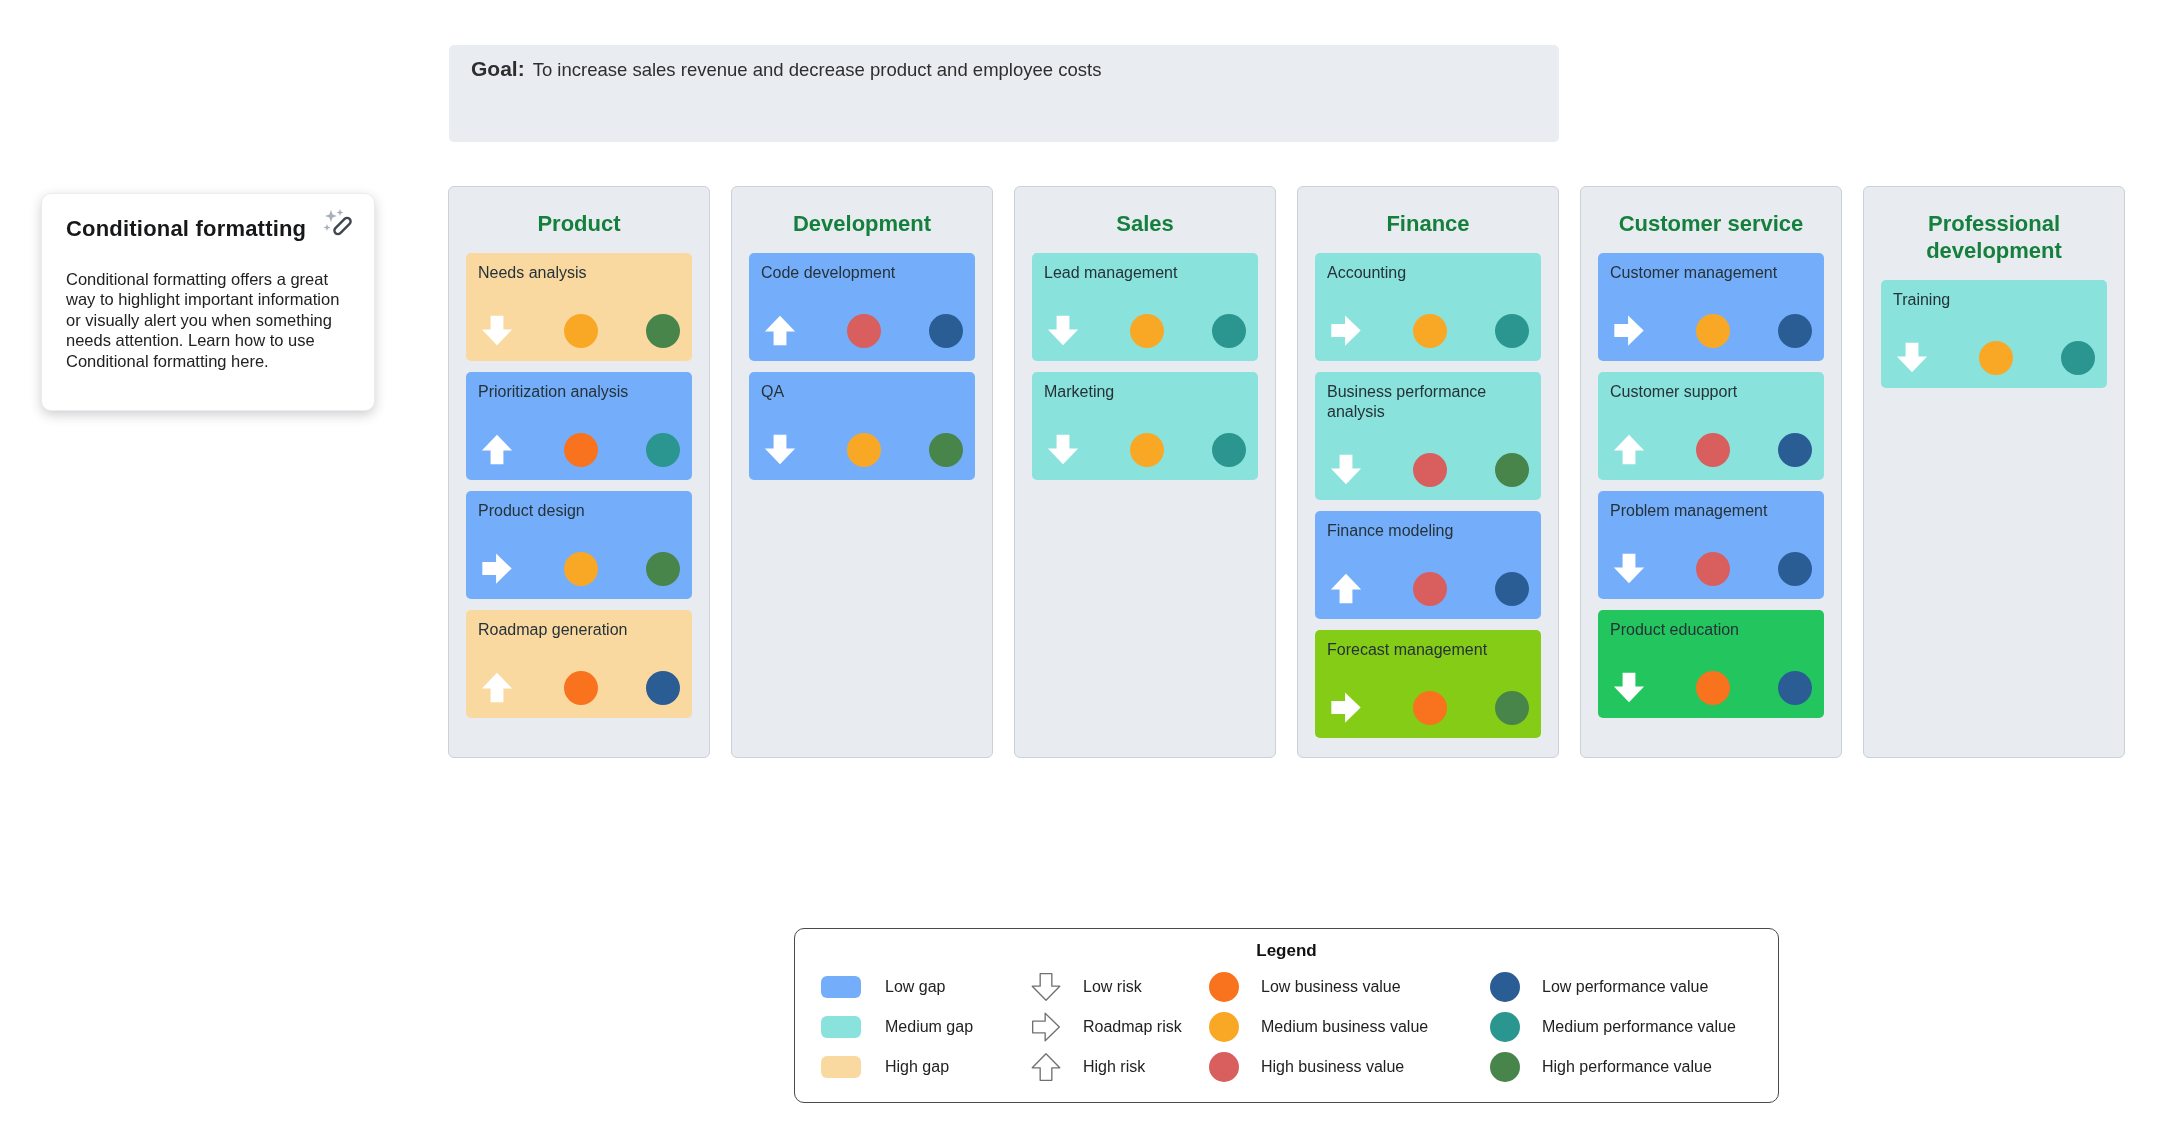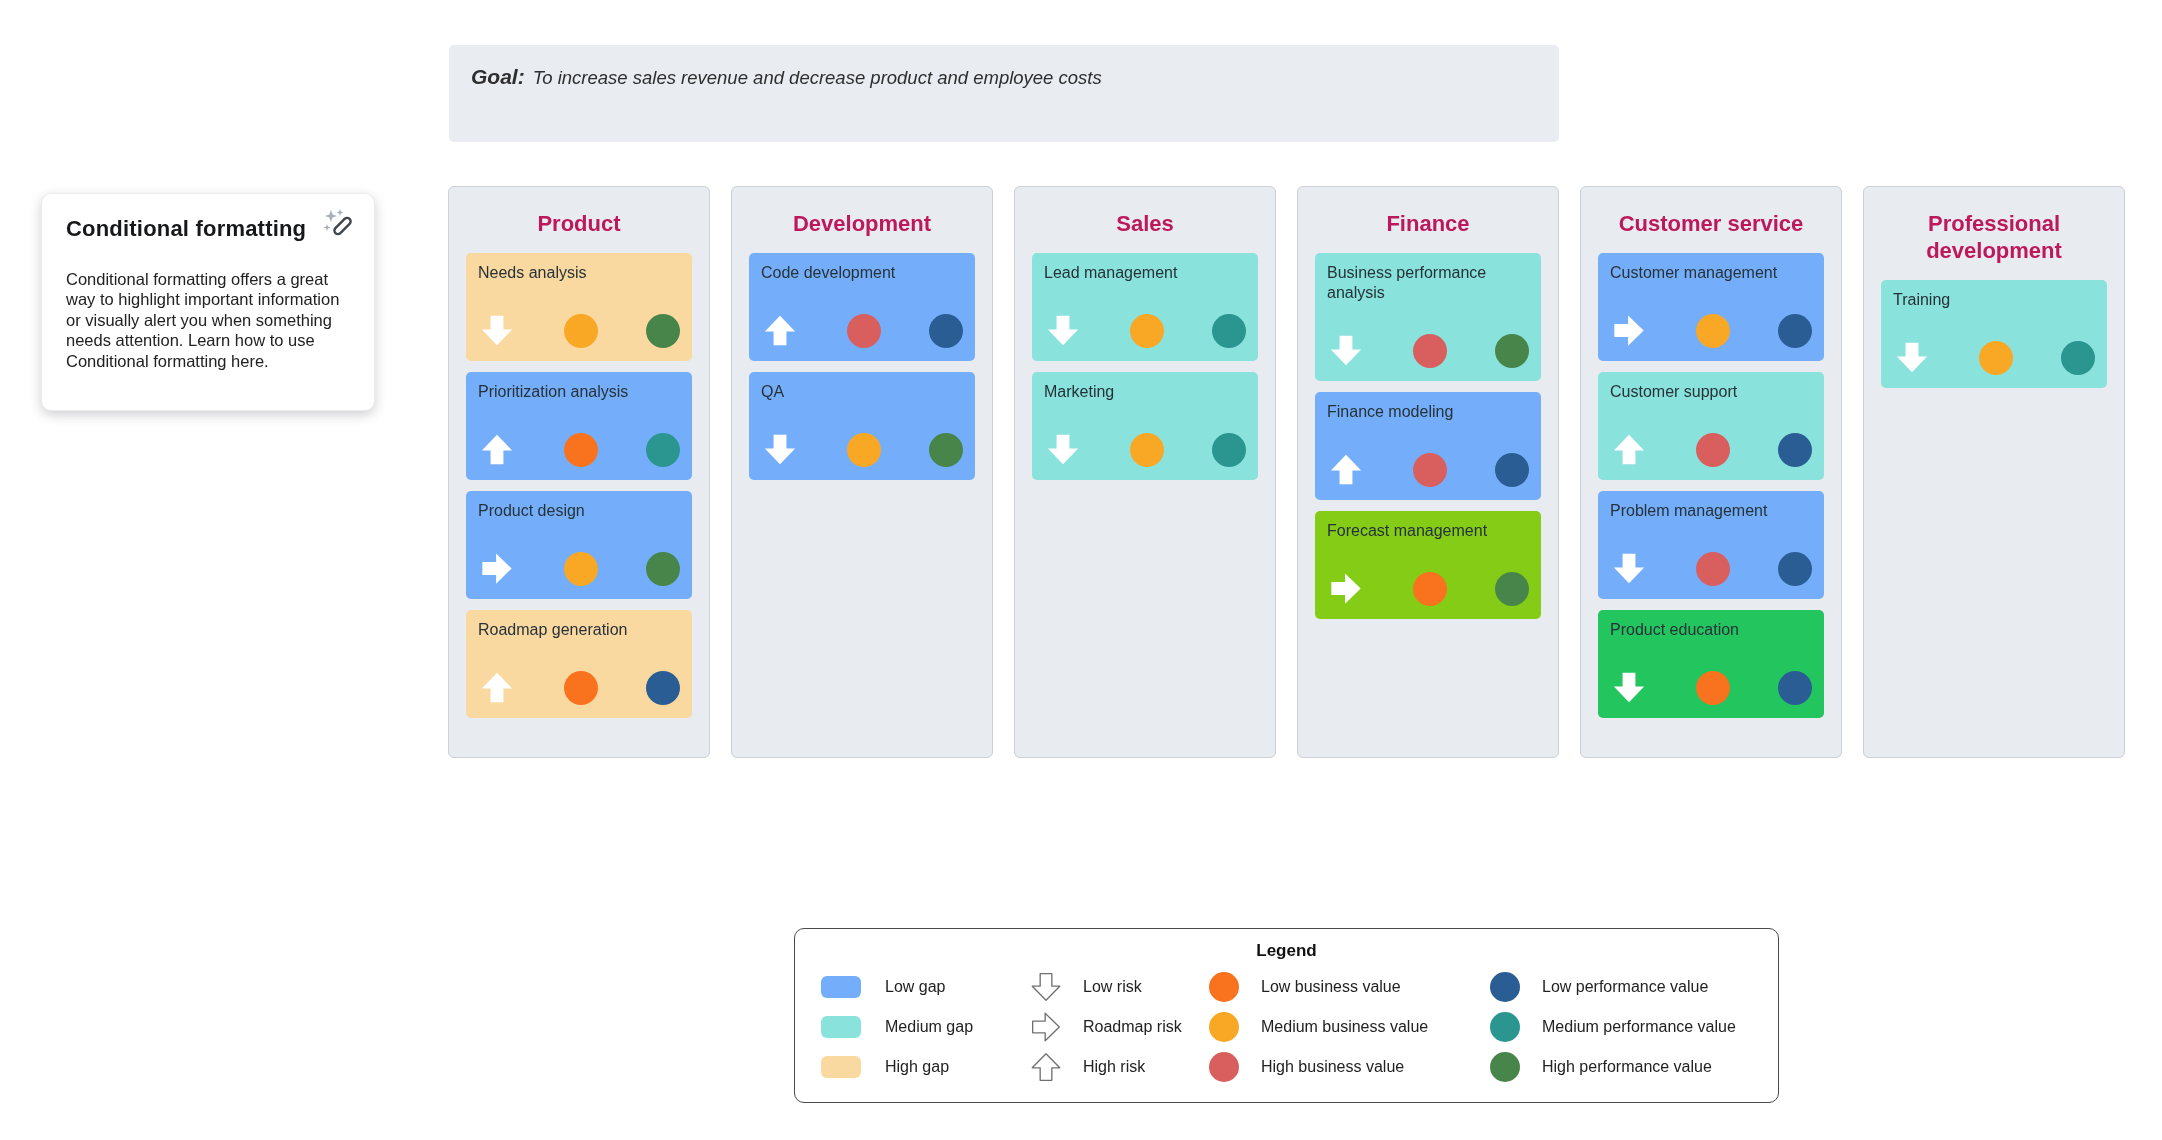--- a/index.html
+++ b/index.html
@@ -5,21 +5,21 @@
   html,body{margin:0;padding:0;}
   body{
     width:2162px;height:1140px;position:relative;background:#ffffff;
     font-family:"Liberation Sans",sans-serif;overflow:hidden;
     -webkit-font-smoothing:antialiased;
   }
   
   .goal-banner{
     position:absolute;left:449px;top:45px;width:1110px;height:97px;
     background:#E9EDF2;border-radius:5px;box-sizing:border-box;
-    padding:20px 22px;color:#2e2e2e;font-style:italic;
+    padding:12px 22px;color:#2e2e2e;
   }
   .goal-banner .goal-label{font-weight:bold;font-size:21px;margin-right:8px;}
   .goal-banner .goal-text{font-size:18.5px;}
 
   
   .tooltip-card{
     position:absolute;left:41px;top:193px;width:334px;height:218px;
     background:#ffffff;border-radius:10px;border:1px solid #ececec;
     box-shadow:0 4px 12px rgba(40,40,60,0.22);box-sizing:border-box;
     padding:22px 24px;
@@ -29,21 +29,21 @@
   .tooltip-body{margin-top:15px;font-size:16.5px;line-height:1.24;color:#222;}
   .wand-wrap{position:absolute;top:14px;right:16px;width:36px;height:36px;}
 
   
   .board{position:absolute;left:448px;top:186px;display:flex;gap:21px;}
   .column{
     width:262px;height:572px;background:#E8EBEF;border:1px solid #CBD1D9;
     border-radius:6px;box-sizing:border-box;padding:0 17px;
   }
   .col-header{
-    font-size:22px;font-weight:bold;color:#be185d;text-align:center;
+    font-size:22px;font-weight:bold;color:#15803d;text-align:center;
     margin-top:24px;line-height:1.22;
   }
   .cards{margin-top:15px;display:flex;flex-direction:column;gap:11px;}
   .card{
     position:relative;border-radius:5px;min-height:108px;box-sizing:border-box;
     padding:10px 12px 13px;display:flex;flex-direction:column;
   }
   .card.tall{min-height:128px;}
   .card-title{font-size:16px;color:#263238;line-height:1.28;}
   .card-bottom{margin-top:auto;display:flex;align-items:center;justify-content:space-between;}
@@ -202,20 +202,32 @@
             </span>
             <span class="dot" style="background: rgb(249, 168, 38);"></span>
             <span class="dot" style="background: rgb(42, 150, 143);"></span>
           </div>
         </div>
       </div>
     </div>
     <div class="column">
       <div class="col-header">Finance</div>
       <div class="cards">
+        <div class="card" style="background: rgb(137, 226, 220);">
+          <div class="card-title">Accounting</div>
+          <div class="card-bottom">
+            <span class="card-arrow">
+              <svg viewBox="0 0 36 36" width="38" height="33">
+                <polygon points="18,2 34.5,19 25,19 25,34 11,34 11,19 1.5,19" fill="#ffffff" transform="rotate(90 18 18)"></polygon>
+              </svg>
+            </span>
+            <span class="dot" style="background: rgb(249, 168, 38);"></span>
+            <span class="dot" style="background: rgb(42, 150, 143);"></span>
+          </div>
+        </div>
         <div class="card tall" style="background: rgb(137, 226, 220);">
           <div class="card-title">Business performance analysis</div>
           <div class="card-bottom">
             <span class="card-arrow">
               <svg viewBox="0 0 36 36" width="38" height="33">
                 <polygon points="18,2 34.5,19 25,19 25,34 11,34 11,19 1.5,19" fill="#ffffff" transform="rotate(180 18 18)"></polygon>
               </svg>
             </span>
             <span class="dot" style="background: rgb(216, 95, 94);"></span>
             <span class="dot" style="background: rgb(71, 133, 74);"></span>

